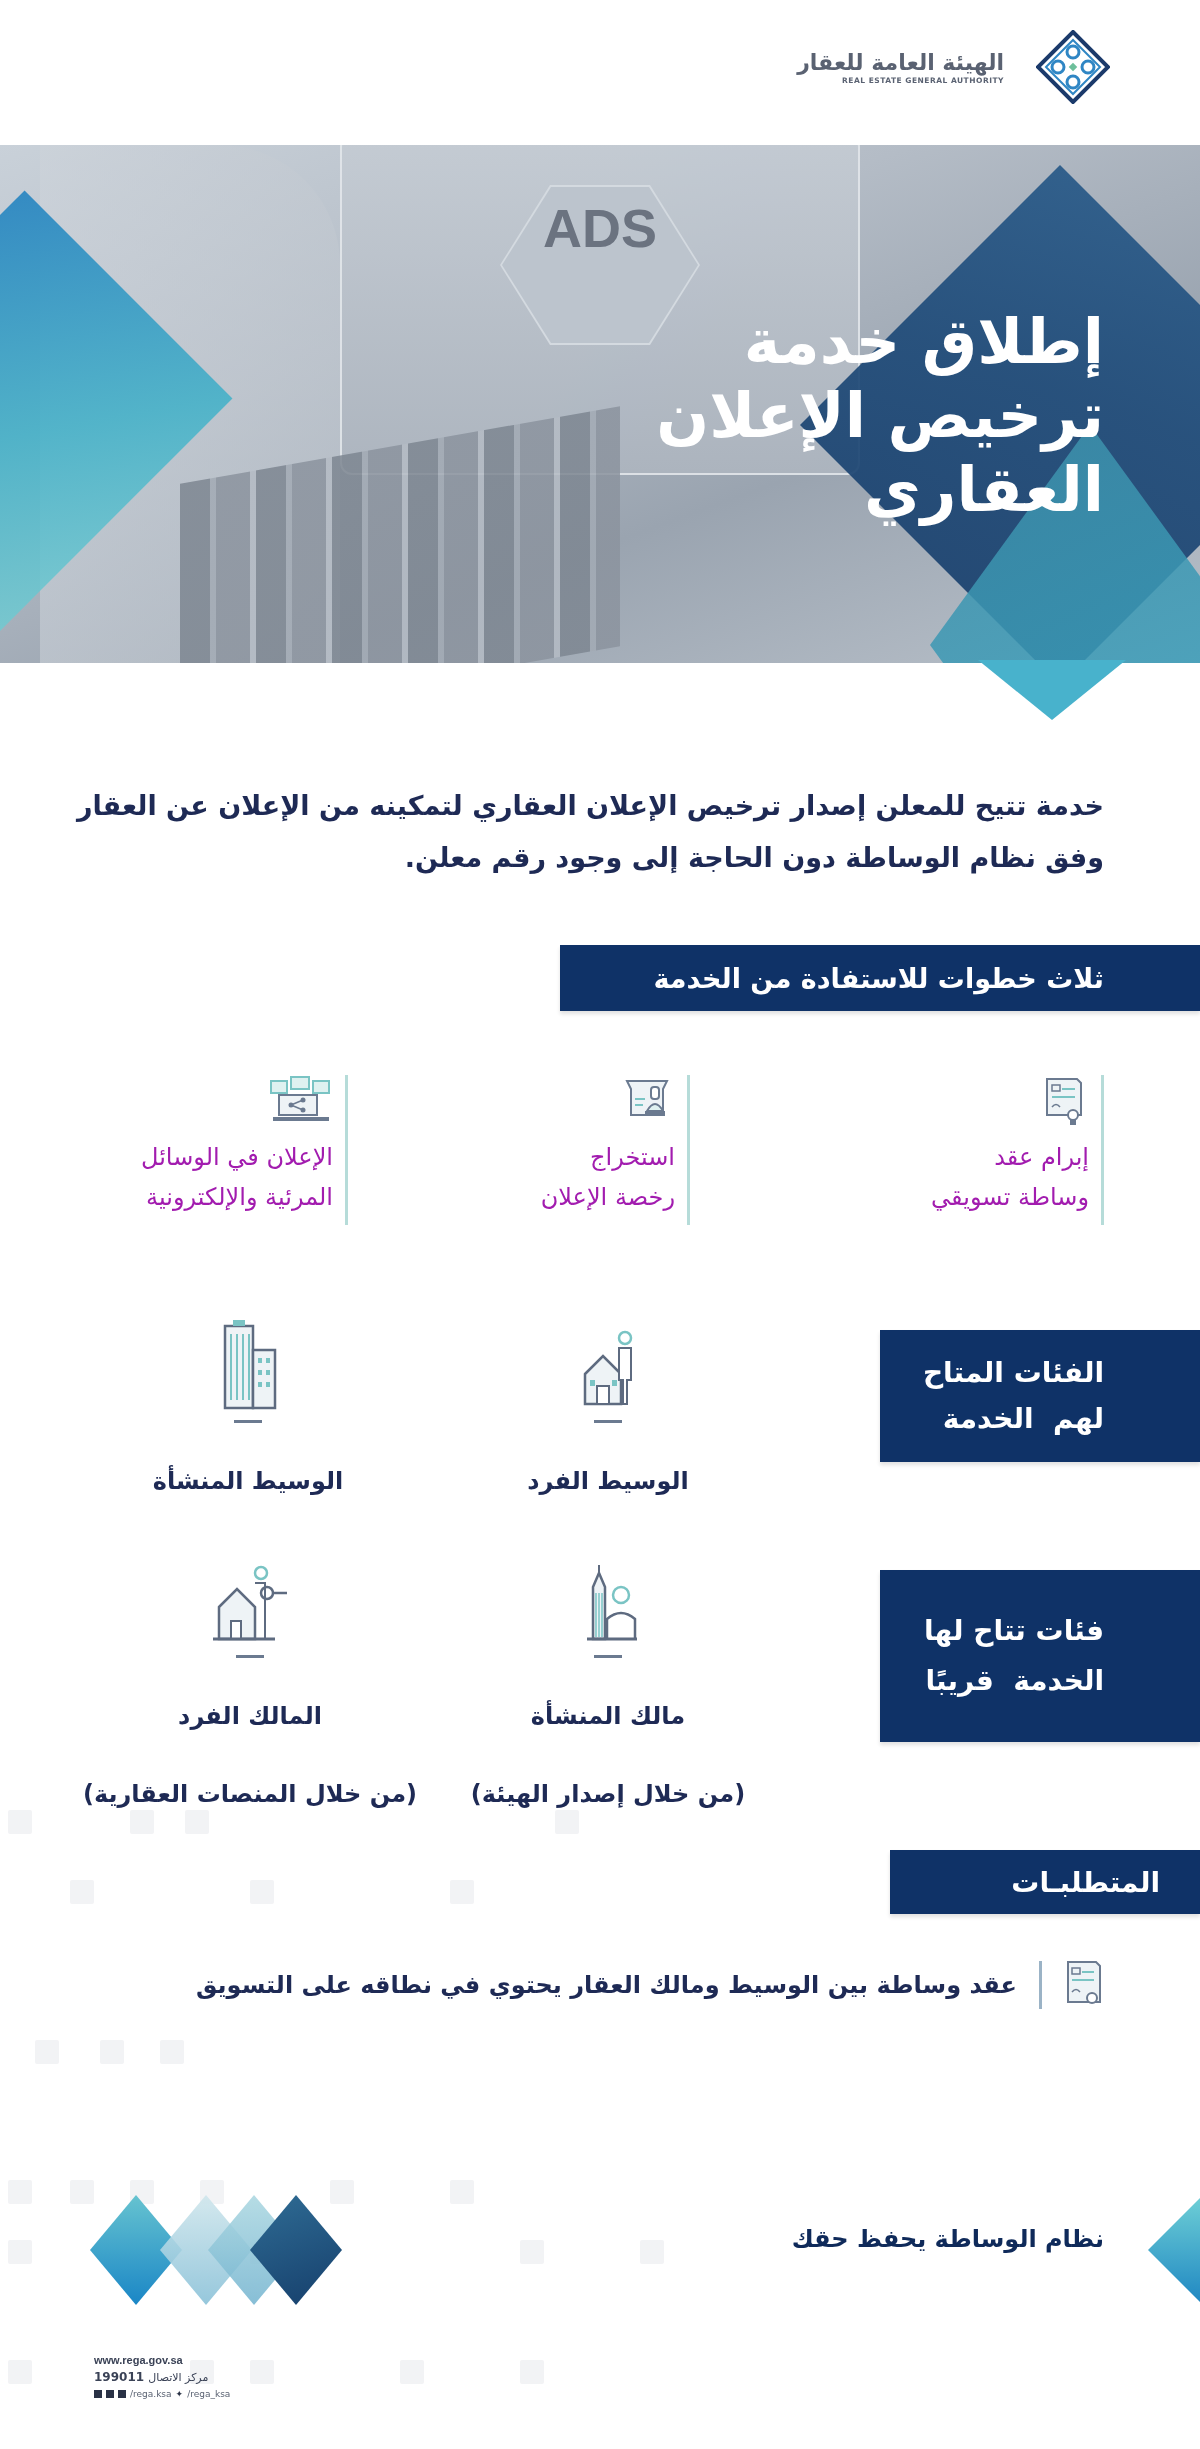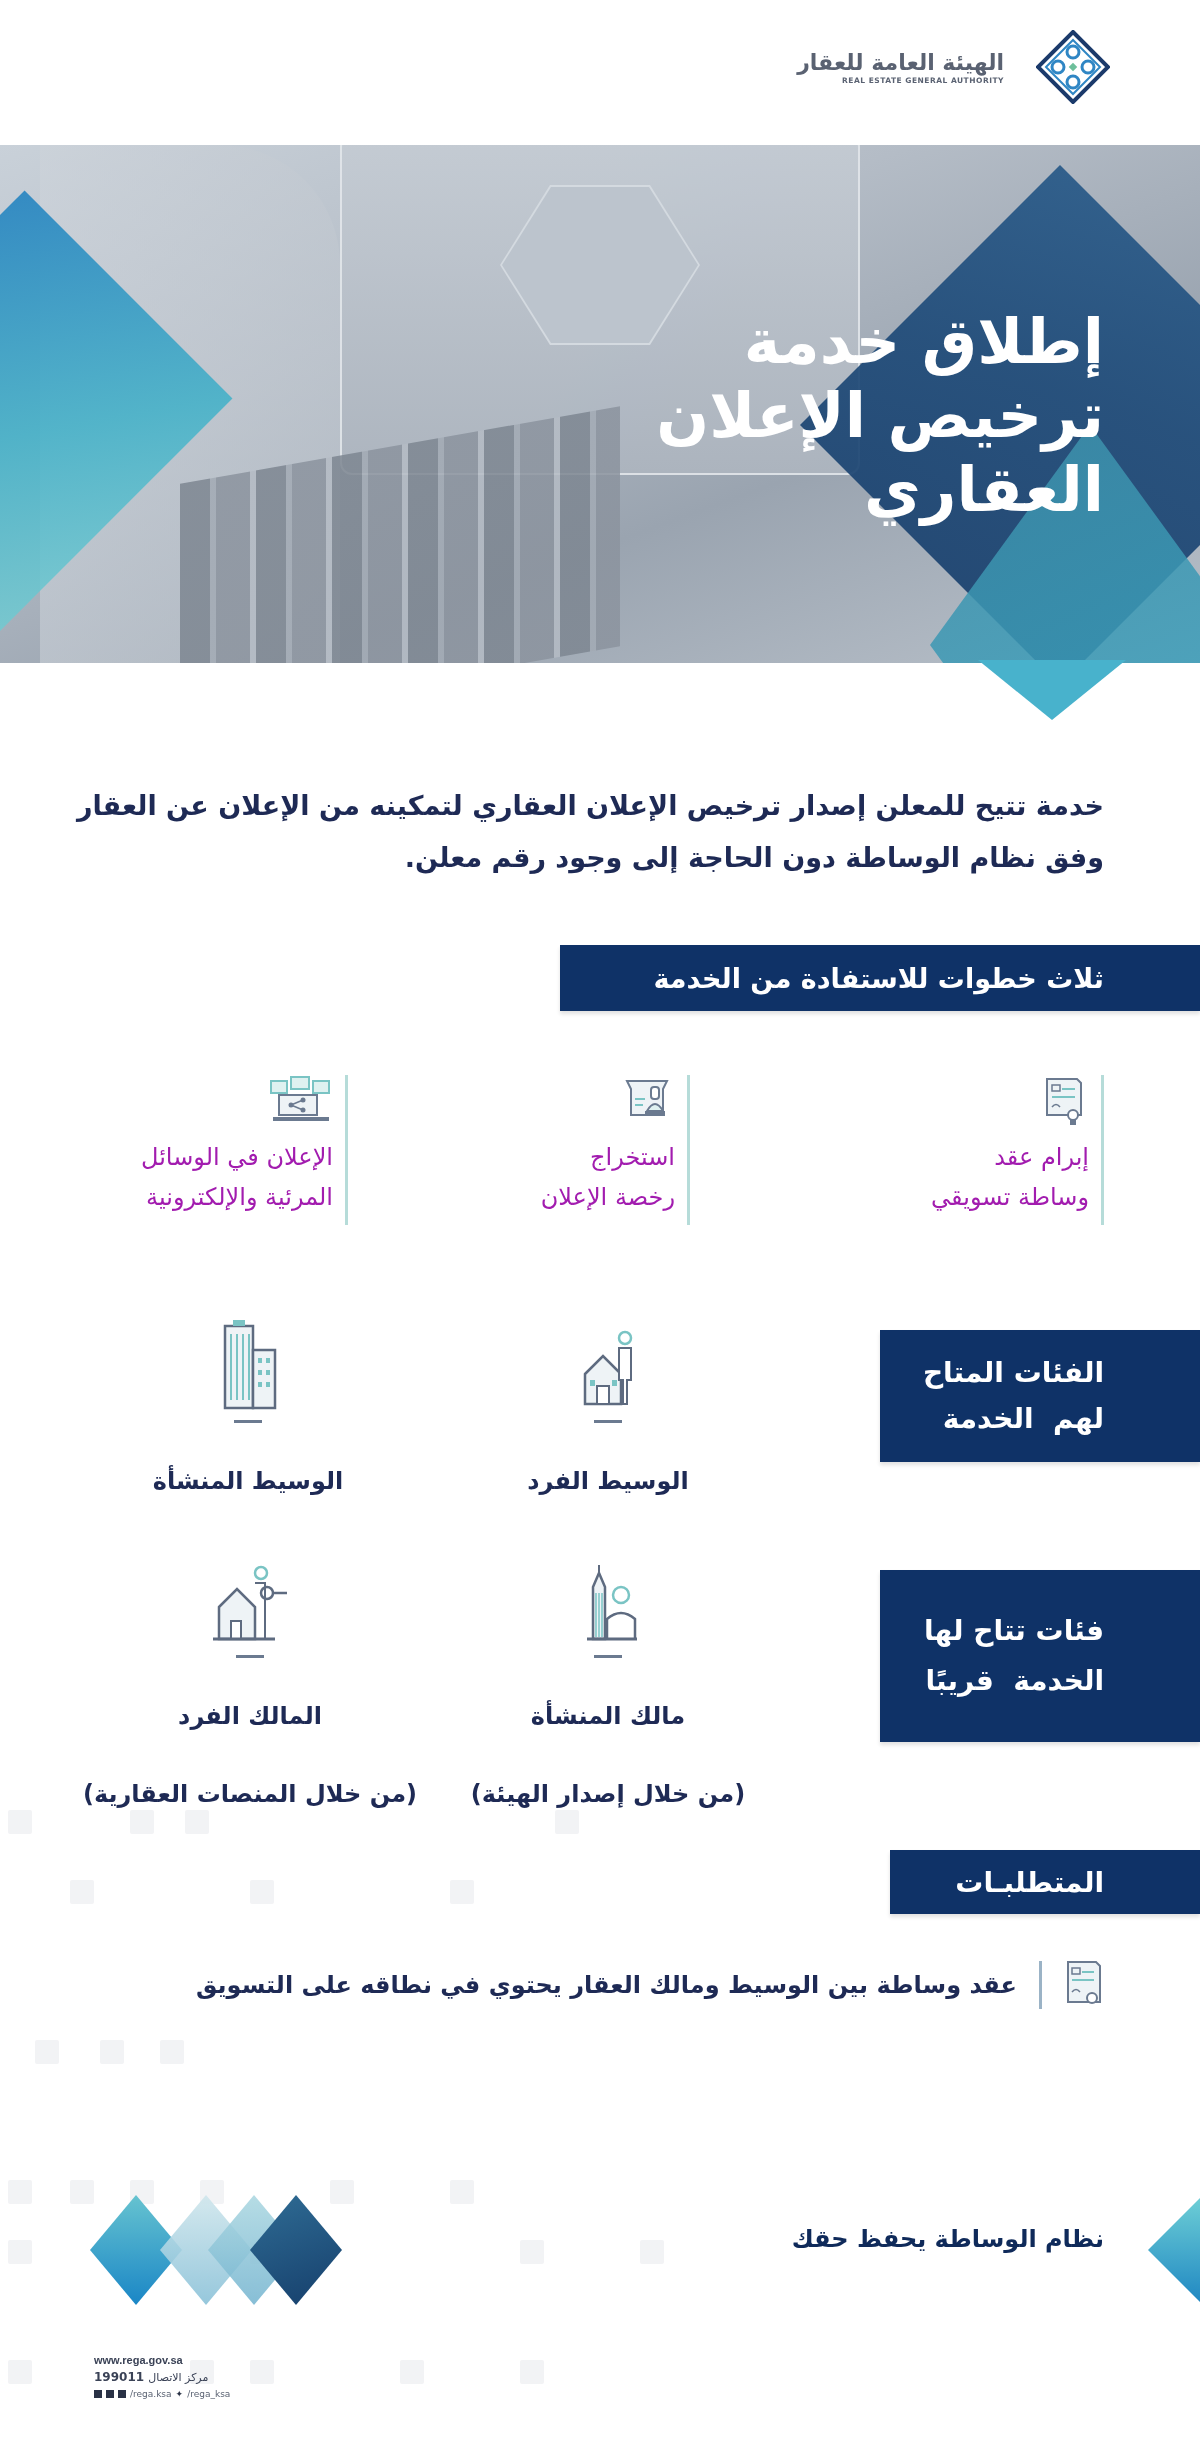--- a/index.html
+++ b/index.html
@@ -53,21 +53,21 @@
   .intro { position: absolute; right: 96px; top: 780px; width: 1030px; text-align: right;
            font-size: 27px; font-weight: bold; line-height: 52px; color: #1e2a55; }
 
   
   .bar { position: absolute; right: 0; background: #0f3267; color: #ffffff; font-weight: bold;
          box-shadow: 0 3px 4px rgba(0,0,0,0.12); display: flex; align-items: center; }
   .bar-steps { top: 945px; width: 640px; height: 66px; font-size: 27px; padding-right: 96px; }
   .bar-two { width: 320px; height: 132px; font-size: 28px; line-height: 46px; padding-right: 96px; }
   .bar-cat { top: 1330px; }
   .bar-soon { top: 1570px; height: 172px; line-height: 50px; }
-  .bar-req { top: 1850px; width: 310px; height: 64px; font-size: 28px; padding-right: 96px; }
+  .bar-req { top: 1850px; width: 310px; height: 64px; font-size: 28px; padding-right: 40px; }
 
   
   .step { position: absolute; top: 1075px; height: 150px; display: flex; flex-direction: row; }
   .step-rule { width: 3px; height: 150px; background: #b6dcd9; margin-left: 12px; }
   .step-body { display: flex; flex-direction: column; align-items: flex-start; }
   .step-icon { width: 52px; height: 52px; margin-bottom: 10px; }
   .step-label { font-size: 24px; font-weight: normal; line-height: 40px; color: #a21caf; white-space: nowrap; }
 
   
   .cat { position: absolute; width: 260px; text-align: center; }
@@ -144,20 +144,21 @@
     <rect x="34" y="34" width="6" height="6" fill="#6dbf9b" transform="rotate(45 37 37)"></rect>
   </svg>
 </div>
 
 <div class="hero">
   <div class="hero-hand"></div>
   <div class="hero-tablet"></div>
   <div class="hero-city"></div>
   <div class="hero-hex"></div>
   <div class="hero-hex-inner"></div>
+  <div class="hero-ads">ADS</div>
   <div class="diamond-left"></div>
   <div class="diamond-dark"></div>
   <div class="diamond-teal"></div>
   <div class="hero-title">
     <div>إطلاق خدمة</div>
     <div>ترخيص الإعلان</div>
     <div>العقاري</div>
   </div>
 </div>
 <div class="diamond-below"></div>

